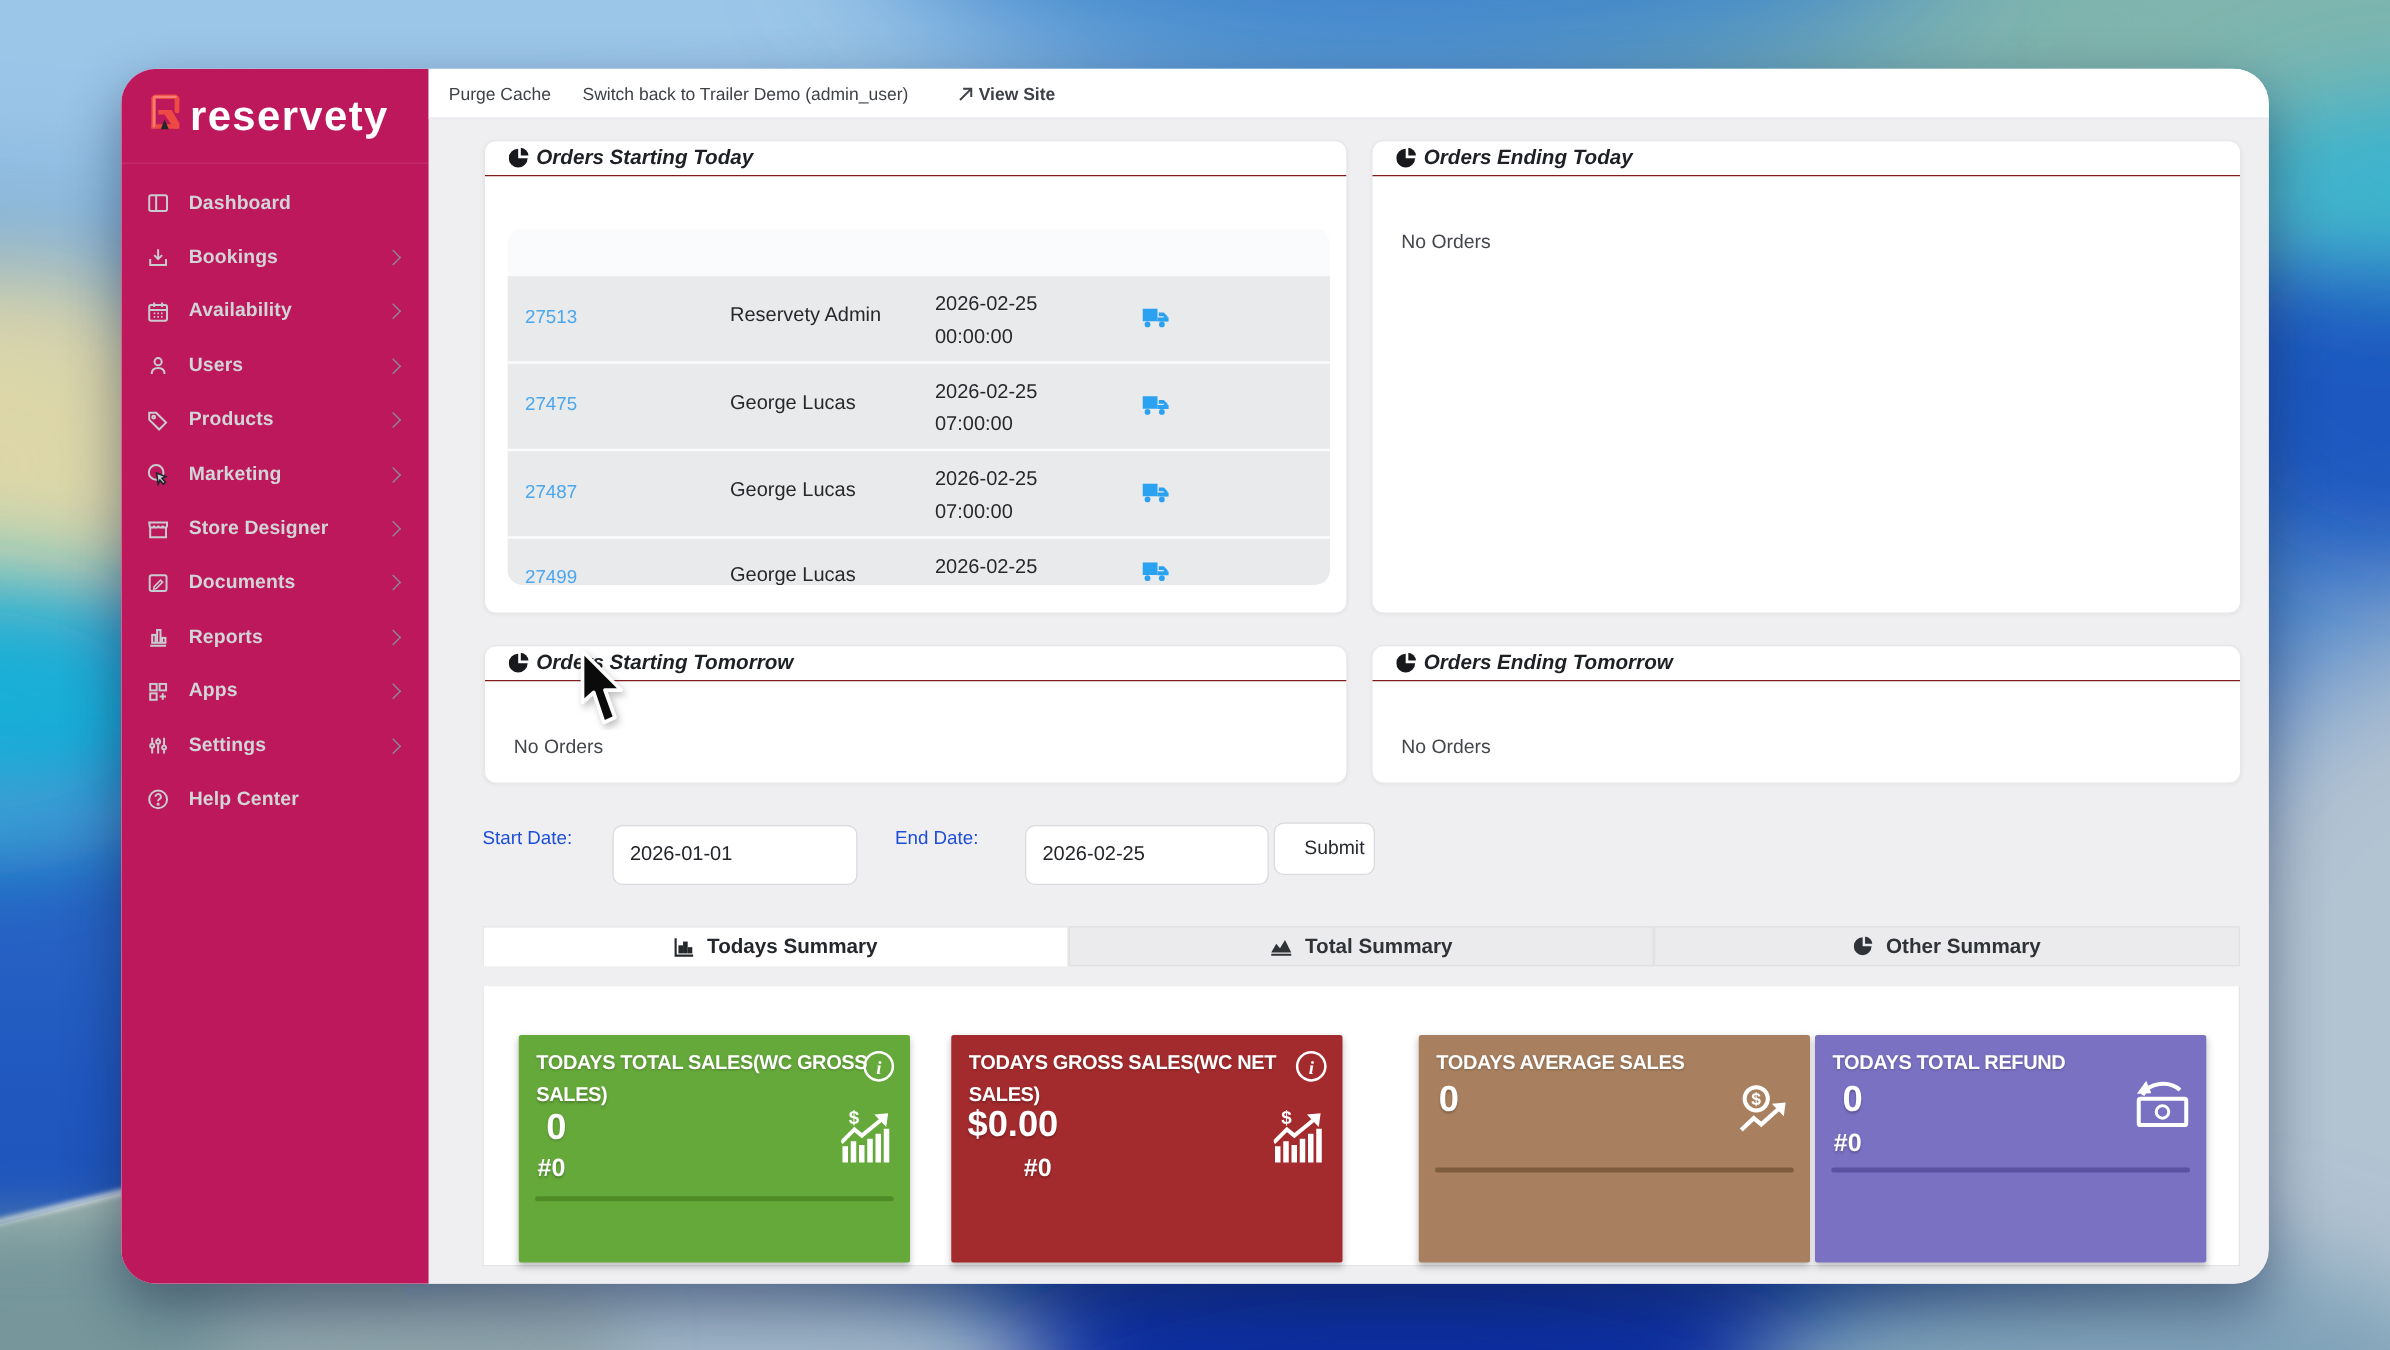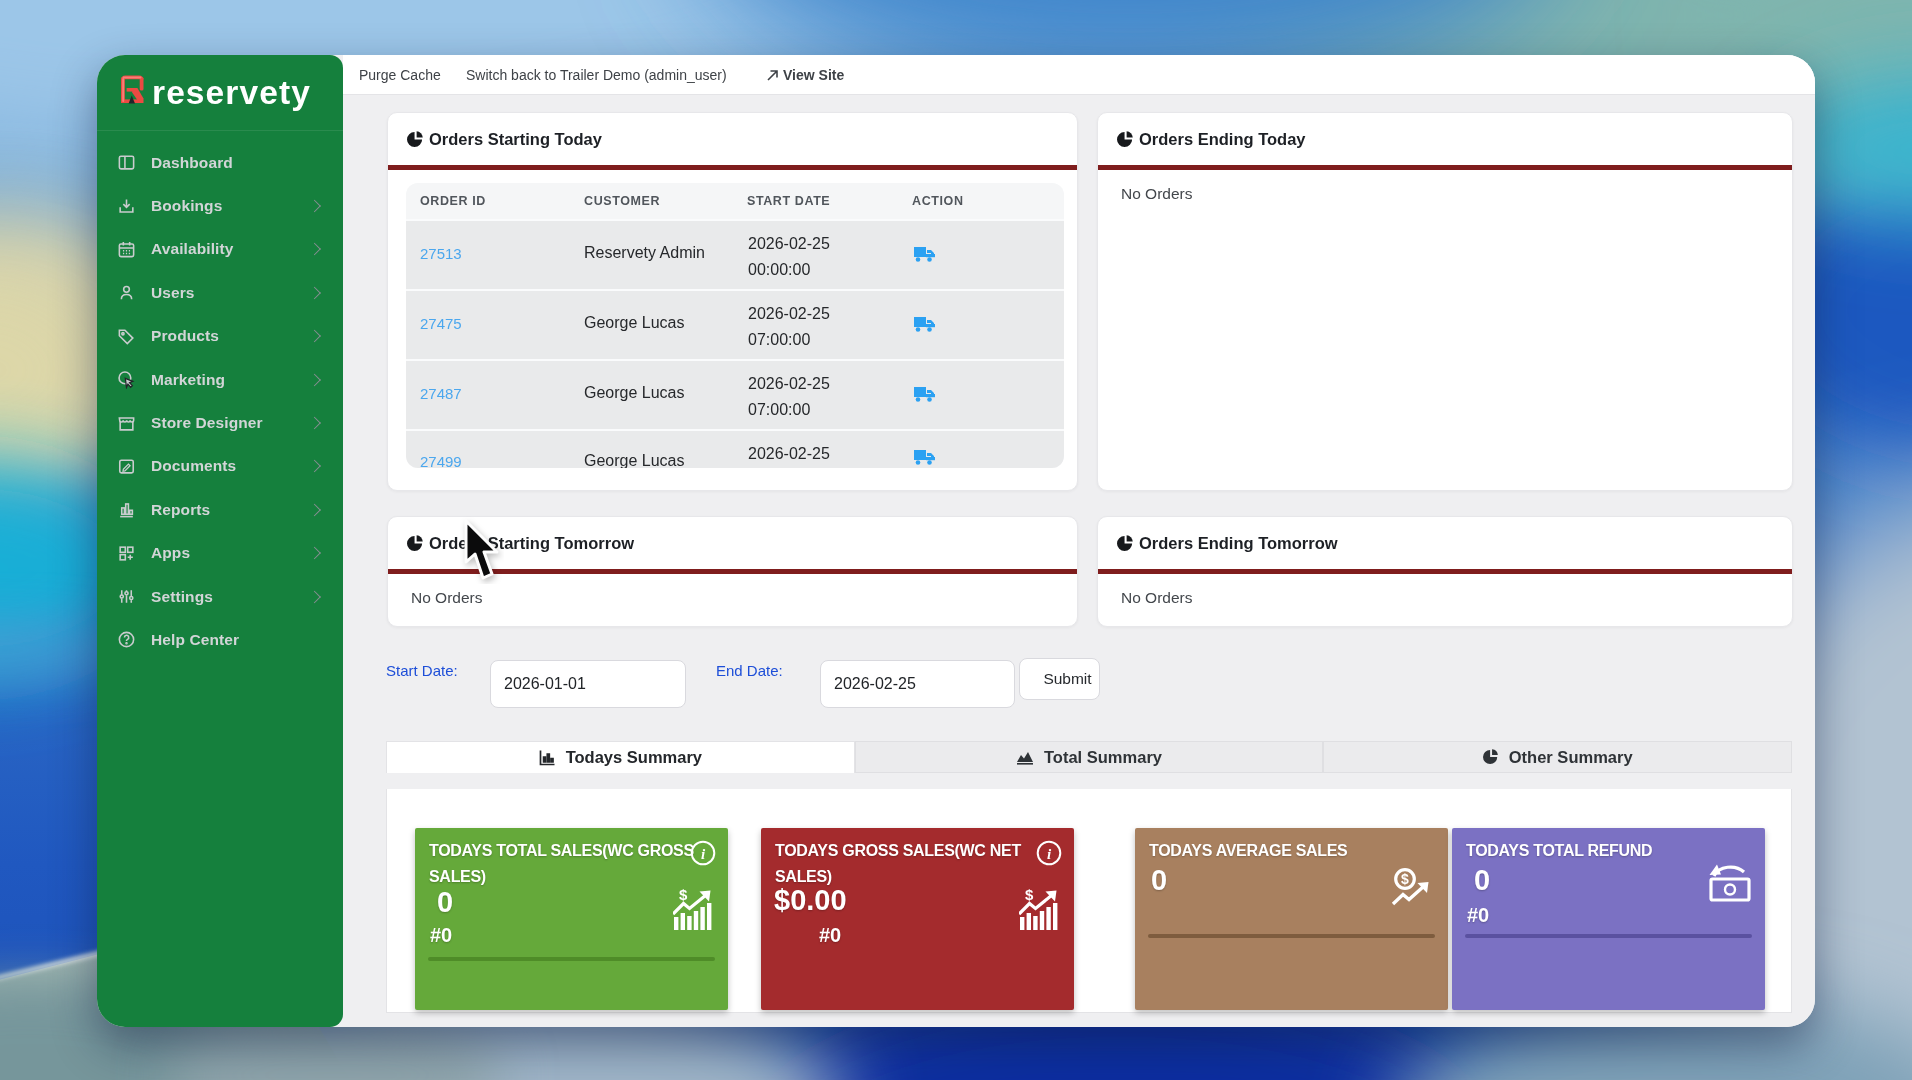--- a/index.html
+++ b/index.html
@@ -2,34 +2,34 @@
 <html><head>
 <meta charset="utf-8">
 <style>
   * { margin:0; padding:0; box-sizing:border-box; }
   html,body { width:1912px; height:1080px; overflow:hidden; font-family:"Liberation Sans", sans-serif; }
   #stage { position:relative; width:1912px; height:1080px; overflow:hidden; }
   #wall { position:absolute; left:0; top:0; }
   #win { position:absolute; left:97px; top:55px; width:1718px; height:972px; will-change:transform;
          border-radius:28px; background:#efeff1; box-shadow:0 18px 45px rgba(10,25,60,.45); overflow:hidden; }
   
-  #side { position:absolute; left:0; top:0; width:246px; height:972px; background:#15803d;border-radius:13px; }
+  #side { position:absolute; left:0; top:0; width:246px; height:972px; background:#be185d; }
   #logo { position:absolute; left:0; top:0; width:246px; height:76px; border-bottom:1px solid rgba(255,255,255,.09); }
   #nav { position:absolute; left:0; top:86px; width:246px; }
   .mi { position:relative; height:43.4px; display:flex; align-items:center; padding-left:20px; color:#d2d5d7; font-size:15.5px; font-weight:bold; letter-spacing:.1px; }
   .mi svg.ic { width:19px; height:19px; margin-right:15px; flex:none; }
   .mi .chev { position:absolute; right:24px; top:50%; transform:translateY(-50%); width:9px; height:9px;
               border-right:1.6px solid #878d93; border-top:1.6px solid #878d93; }
   .mi .chev { transform:translateY(-50%) rotate(45deg); }
   
   #main { position:absolute; left:246px; top:0; width:1472px; height:972px; background:#efeff1; }
   #topbar { position:absolute; left:0; top:0; width:1472px; height:40px; background:#fff; border-bottom:1px solid #e4e4e7; }
   #topbar span { position:absolute; top:0; height:40px; line-height:40px; font-size:14px; color:#3e4247; }
   .card { position:absolute; background:#fff; border:1px solid #e7e7ea; border-radius:10px; box-shadow:0 1px 3px rgba(30,35,40,.05); }
-  .chead { position:absolute; left:0; top:0; right:0; height:57px; border-bottom:5px solid #7f1d1d; display:flex; align-items:center; padding-left:19px; font-size:16.5px; font-weight:bold; color:#1d2025; }
+  .chead { position:absolute; left:0; top:0; right:0; height:28px; border-bottom:1px solid #7f1d1d; display:flex; align-items:center; padding-left:19px; font-size:16.5px; font-weight:bold; color:#1d2025;font-style:italic; }
   .chead svg { width:17px; height:17px; margin-right:5px; }
   .noorders { position:absolute; left:23px; font-size:15.5px; color:#43474c; }
   
   #tblwrap { position:absolute; left:18px; top:70px; width:658px; height:285px; border-radius:12px; overflow:hidden; background:#fafbfc; }
   .trow { position:absolute; left:0; width:658px; background:#e9eaeb; }
   .th { position:absolute; font-size:12.5px; font-weight:bold; letter-spacing:.6px; color:#51565c; }
   .link { color:#4ba7ee; font-size:15px; }
   .cell { font-size:16px; color:#26282b; }
   
   .flabel { position:absolute; font-size:15px; font-weight:normal; color:#1d4ed8; }
@@ -187,26 +187,20 @@
           </svg>
         <span style="left:440px;font-weight:bold">View Site</span>
       </div>
 
       <div class="card" style="left:44px;top:57px;width:691px;height:379px">
         <div class="chead"><svg viewBox="0 0 18 18">
               <path d="M8,9 L8,1 A8,8 0 1,0 16,9 Z" fill="#17191c"></path>
               <path d="M10.2,6.8 L10.2,0.3 A7,7 0 0,1 16.7,6.8 Z" fill="#17191c"></path>
             </svg>Orders Starting Today</div>
         <div id="tblwrap">
-          <div class="trow" style="top:0;height:36px;background:#f5f6f7">
-            <span class="th" style="left:14px;top:11px">ORDER ID</span>
-            <span class="th" style="left:178px;top:11px">CUSTOMER</span>
-            <span class="th" style="left:341px;top:11px">START DATE</span>
-            <span class="th" style="left:506px;top:11px">ACTION</span>
-          </div>
           <div class="trow" style="top:38px;height:68px">
             <span class="link" style="position:absolute;left:14px;top:24px">27513</span>
             <span class="cell" style="position:absolute;left:178px;top:23px">Reservety Admin</span>
             <span class="cell" style="position:absolute;left:342px;top:10px;line-height:26px">2026-02-25<br>00:00:00</span>
             <svg style="position:absolute;left:508px;top:25px" width="21" height="17" viewBox="0 0 21 17" fill="#2ba1f2">
                 <path d="M0 1 h12 v10 h-12 z M13 4 h4 l3 3 v4 h-3 v-4 h-4 z"></path>
                 <circle cx="4" cy="13.5" r="2.3"></circle>
                 <circle cx="15.5" cy="13.5" r="2.3"></circle>
                 <rect x="12" y="8" width="9" height="3.2"></rect>
               </svg>

